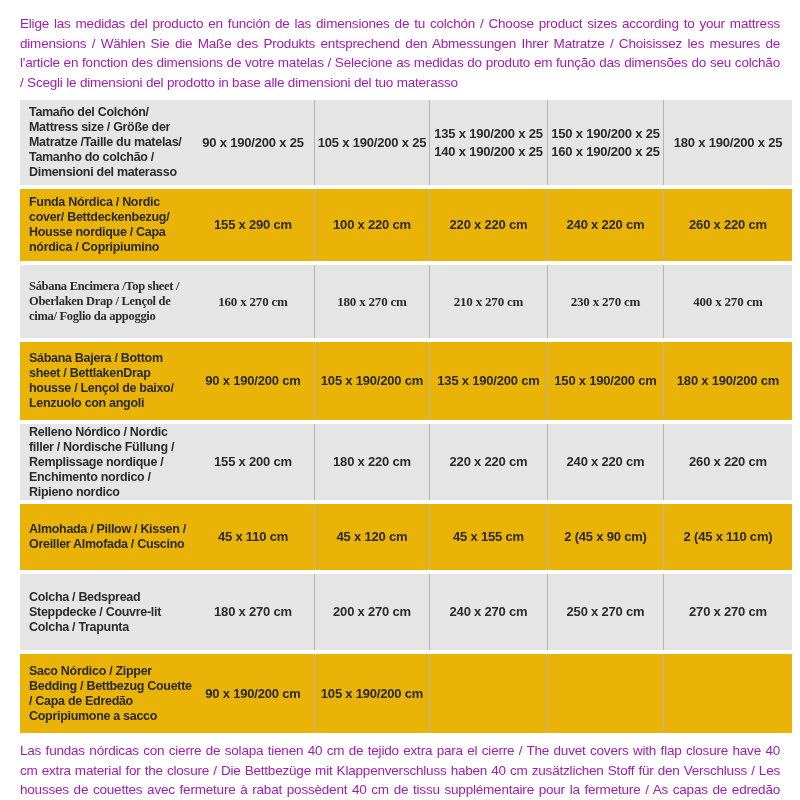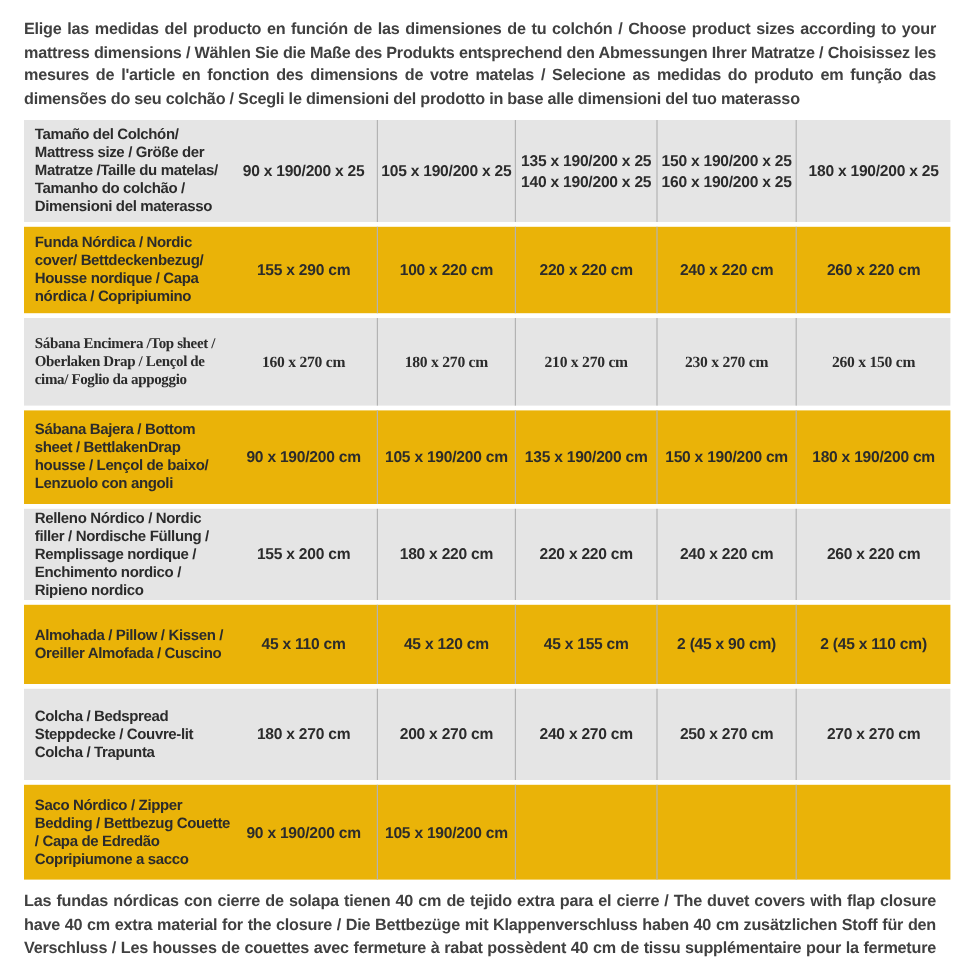--- a/index.html
+++ b/index.html
@@ -5,25 +5,25 @@
   html,body{margin:0;padding:0;background:#ffffff;}
   body{
     width:800px;height:800px;
     font-family:"Liberation Sans",sans-serif;
     color:#2b2b2b;
     -webkit-font-smoothing:antialiased;
   }
   .para{
     margin:14px 20px 0 20px;
     font-size:13.5px;
-    font-weight:700;
+    font-weight:400;
     line-height:19.5px;
     text-align:justify;
     letter-spacing:-0.2px;
-    color:#404040;
+    color:#a21caf;
   }
   .size-table{
     margin:8px 0 0 20px;
     width:772px;
   }
   .t-row{
     display:flex;
     align-items:stretch;
     margin-bottom:4px;
   }
@@ -94,21 +94,21 @@
     <div class="cell val v4">240 x 220 cm</div>
     <div class="cell val v5">260 x 220 cm</div>
   </div>
 
   <div class="t-row gray">
     <div class="cell label">Sábana Encimera /Top sheet / Oberlaken Drap / Lençol de cima/ Foglio da appoggio</div>
     <div class="cell val v1">160 x 270 cm</div>
     <div class="cell val v2">180 x 270 cm</div>
     <div class="cell val v3">210 x 270 cm</div>
     <div class="cell val v4">230 x 270 cm</div>
-    <div class="cell val v5">260 x 150 cm</div>
+    <div class="cell val v5">400 x 270 cm</div>
   </div>
 
   <div class="t-row white">
     <div class="cell label">Sábana Bajera / Bottom sheet / BettlakenDrap housse / Lençol de baixo/ Lenzuolo con angoli</div>
     <div class="cell val v1">90 x 190/200 cm</div>
     <div class="cell val v2">105 x 190/200 cm</div>
     <div class="cell val v3">135 x 190/200 cm</div>
     <div class="cell val v4">150 x 190/200 cm</div>
     <div class="cell val v5">180 x 190/200 cm</div>
   </div>

